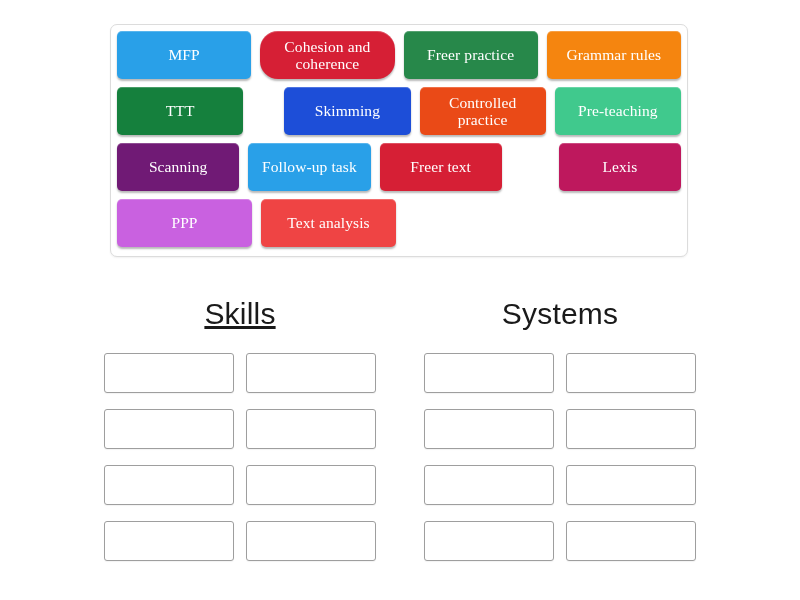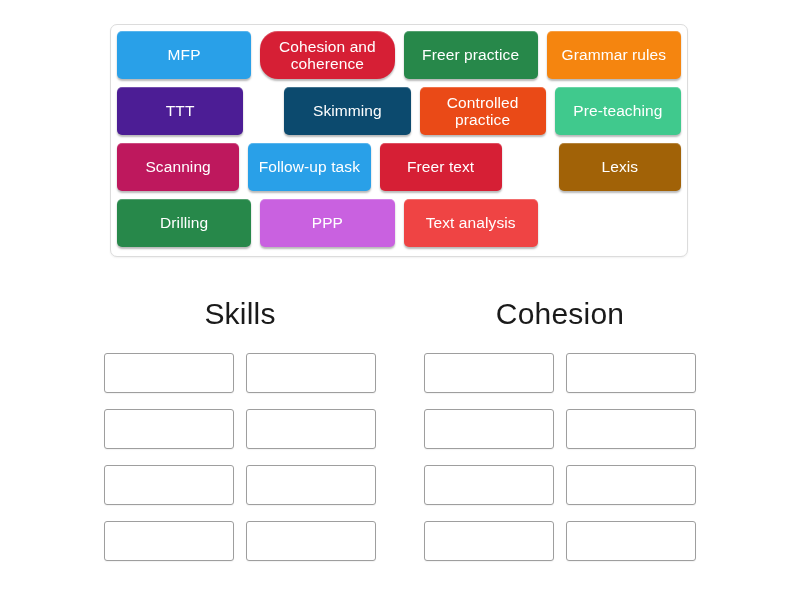--- a/index.html
+++ b/index.html
@@ -21,20 +21,21 @@
     left: 110px;
     top: 24px;
     width: 578px;
     height: 233px;
     box-sizing: border-box;
     border: 1px solid #dcdcdc;
     border-radius: 7px;
     background: #ffffff;
     box-shadow: 0 1px 2px rgba(0,0,0,0.06);
     padding: 6px 6px 0 6px;
+    font-family: Liberation Serif, serif;
   }
   .tile-row {
     display: flex;
     gap: 9px;
     margin-bottom: 8px;
     height: 48px;
   }
   .tile {
     width: 135px;
     height: 48px;
@@ -61,21 +62,21 @@
 
   
   .group-heading {
     position: absolute;
     font-size: 30px;
     font-weight: 400;
     color: #1a1a1a;
     text-align: center;
     letter-spacing: 0.2px;
   }
-  #heading-skills { left: 104px; top: 297px; width: 272px; }
+  #heading-skills { left: 104px; top: 297px; width: 272px; text-decoration: underline; }
   #heading-systems { left: 424px; top: 297px; width: 272px; }
 
   
   .drop-group {
     position: absolute;
     top: 353px;
     display: grid;
     grid-template-columns: 130px 130px;
     grid-template-rows: repeat(4, 40px);
     column-gap: 12px;
@@ -100,44 +101,43 @@
 <div id="tile-tray">
 
   <div class="tile-row">
     <div class="tile" style="background: rgb(41, 160, 232);">MFP</div>
     <div class="tile" style="background: rgb(214, 31, 53); border-radius: 18px;">Cohesion and coherence</div>
     <div class="tile" style="background: rgb(39, 136, 74);">Freer practice</div>
     <div class="tile" style="background: rgb(245, 133, 15);">Grammar rules</div>
   </div>
 
   <div class="tile-row">
-    <div class="tile" style="background: #4c1d95;">TTT</div>
-    <div class="tile" style="background: #0c4a6e; margin-left: 32px;">Skimming</div>
+    <div class="tile" style="background: #15803d;">TTT</div>
+    <div class="tile" style="background: #1d4ed8; margin-left: 32px;">Skimming</div>
     <div class="tile" style="background: rgb(234, 74, 23);">Controlled practice</div>
     <div class="tile" style="background: rgb(64, 201, 141);">Pre-teaching</div>
   </div>
 
   <div class="tile-row">
-    <div class="tile" style="background: #be185d;">Scanning</div>
+    <div class="tile" style="background: #701a75;">Scanning</div>
     <div class="tile" style="background: rgb(41, 160, 232);">Follow-up task</div>
     <div class="tile" style="background: rgb(214, 31, 53);">Freer text</div>
-    <div class="tile" style="background: #a16207; margin-left: 48px;">Lexis</div>
+    <div class="tile" style="background: #be185d; margin-left: 48px;">Lexis</div>
   </div>
 
   <div class="tile-row">
-    <div class="tile" style="background: rgb(39, 136, 74);">Drilling</div>
     <div class="tile" style="background: rgb(201, 97, 224);">PPP</div>
     <div class="tile" style="background: #ef4444;">Text analysis</div>
     <div class="tile-slot-empty"></div>
   </div>
 
 </div>
 
 <div class="group-heading" id="heading-skills">Skills</div>
-<div class="group-heading" id="heading-systems">Cohesion</div>
+<div class="group-heading" id="heading-systems">Systems</div>
 
 <div class="drop-group" id="drop-group-skills">
   <div class="drop-slot"></div>
   <div class="drop-slot"></div>
   <div class="drop-slot"></div>
   <div class="drop-slot"></div>
   <div class="drop-slot"></div>
   <div class="drop-slot"></div>
   <div class="drop-slot"></div>
   <div class="drop-slot"></div>

